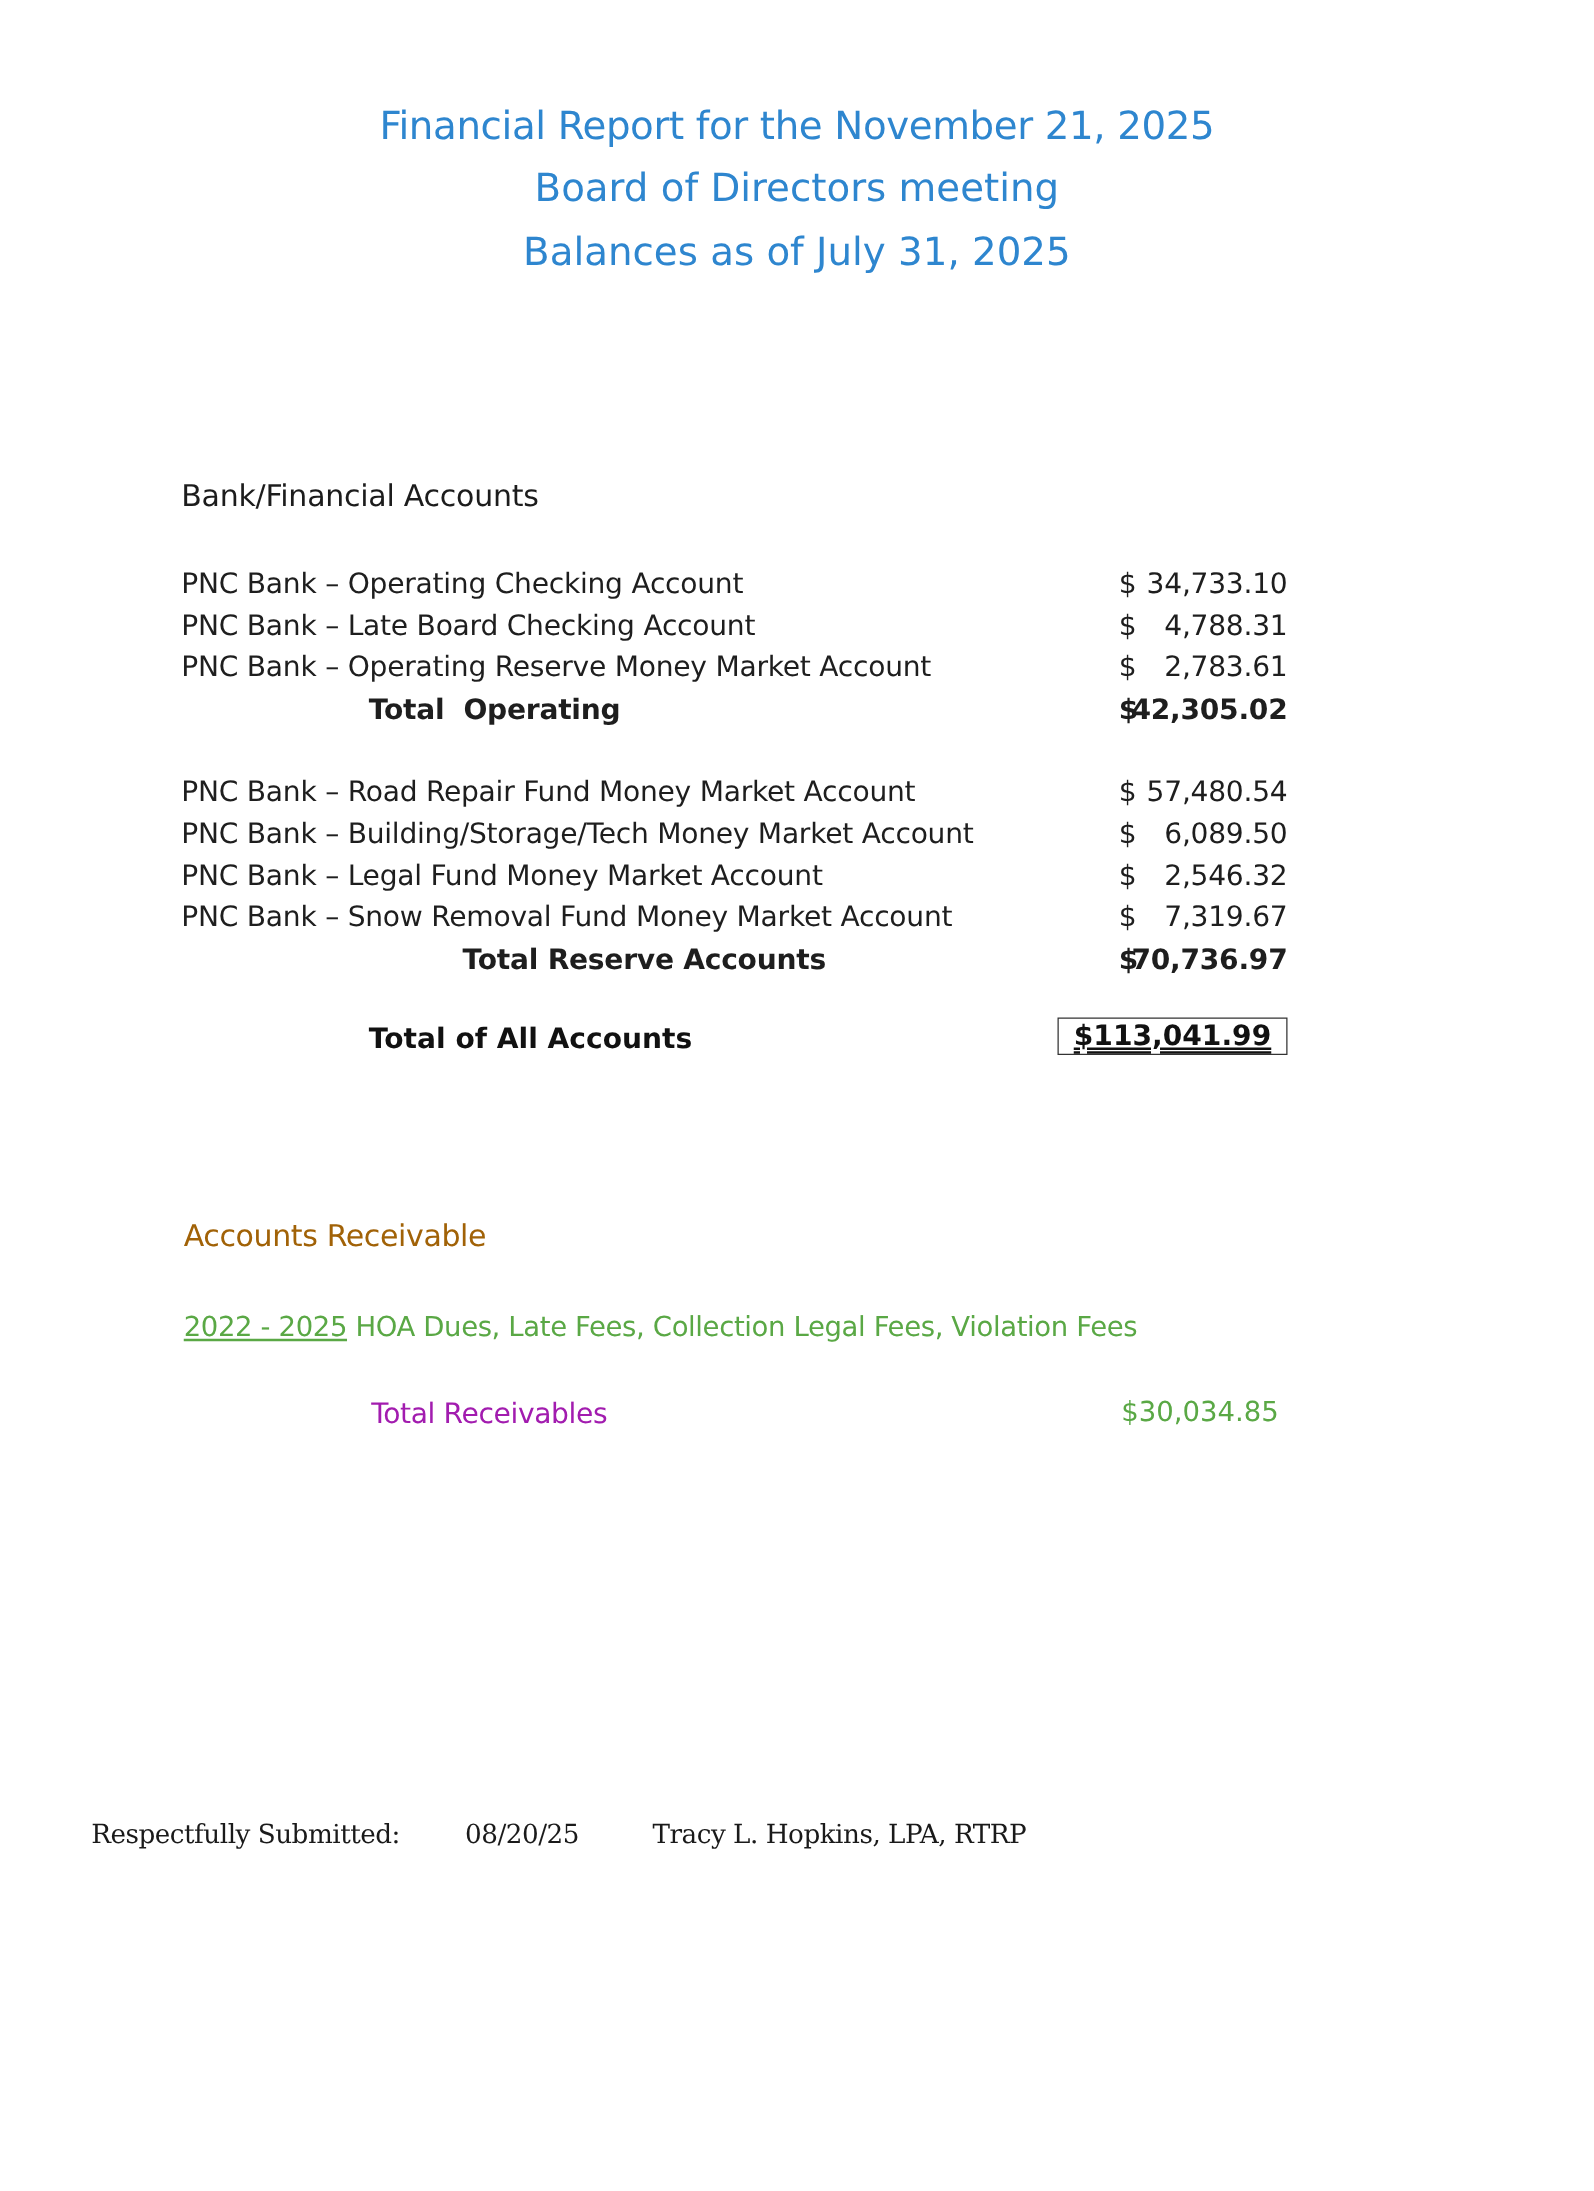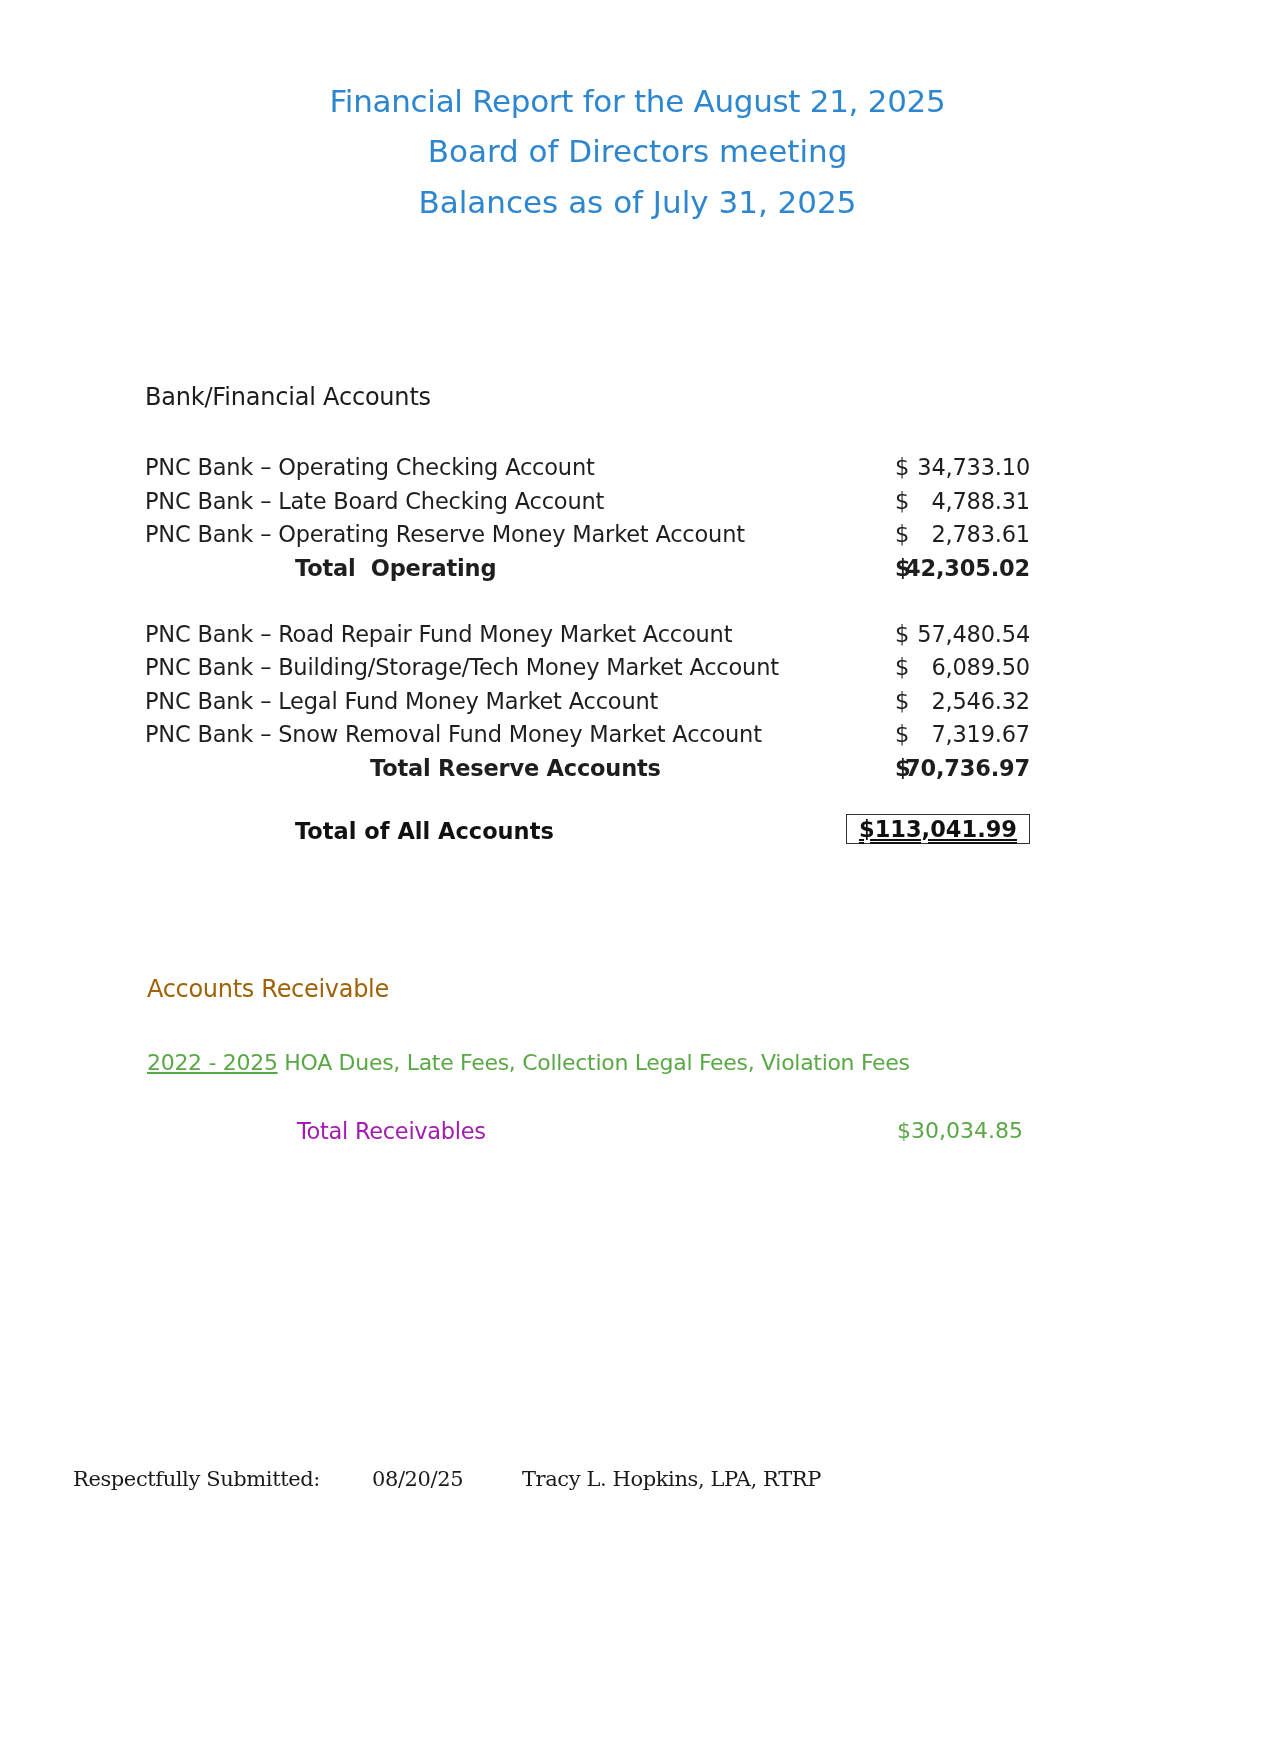--- a/index.html
+++ b/index.html
@@ -15,30 +15,30 @@
     .row .amt { position: absolute; right: 0; top: 0; text-align: right; }
     .row.total .lbl, .row.total .dol, .row.total .amt { font-weight: bold; }
     .grand { position: absolute; left: 145px; width: 885px; top: 818px; font-size: 22.5px; color: #111; }
     .grand .lbl { position: absolute; left: 150px; font-weight: bold; }
     .grand .amt { position: absolute; right: 0; top: -4px; padding: 1px 12px; border: 1.5px solid #333; font-weight: bold; text-decoration: underline; text-decoration-style: double; }
     .ar-head { position: absolute; left: 147px; top: 975px; font-size: 24px; color: #a16207; letter-spacing: -0.3px; }
     .ar-line { position: absolute; left: 147px; top: 1050px; font-size: 22px; color: #5aa845; letter-spacing: -0.3px; white-space: nowrap; }
     .ar-line .yrs { text-decoration: underline; }
     .ar-total { position: absolute; left: 297px; top: 1118px; font-size: 22.5px; color: #a21caf; letter-spacing: -0.3px; }
     .ar-amt { position: absolute; left: 897px; top: 1118px; font-size: 22px; color: #5aa845; }
-    .sig { position: absolute; top: 1455px; font-family: "DejaVu Serif", serif; font-size: 21px; color: #1a1a1a; white-space: nowrap; letter-spacing: -0.4px; margin-top: 12px; }
+    .sig { position: absolute; top: 1455px; font-family: "DejaVu Serif", serif; font-size: 21px; color: #1a1a1a; white-space: nowrap; letter-spacing: -0.4px; }
     .sig-lbl { left: 73px; }
     .sig-date { left: 372px; }
     .sig-name { left: 522px; }
   </style>
 </head>
 <body>
 
 <div>
-  <div class="title t1">Financial Report for the August 21, 2025</div>
+  <div class="title t1">Financial Report for the November 21, 2025</div>
   <div class="title t2">Board of Directors meeting</div>
   <div class="title t3">Balances as of July 31, 2025</div>
 </div>
 
 <div class="sect">Bank/Financial Accounts</div>
 
 <div class="row" style="top:454px;">
   <span class="lbl">PNC Bank – Operating Checking Account</span>
   <span class="dol">$</span>
   <span class="amt">34,733.10</span>

